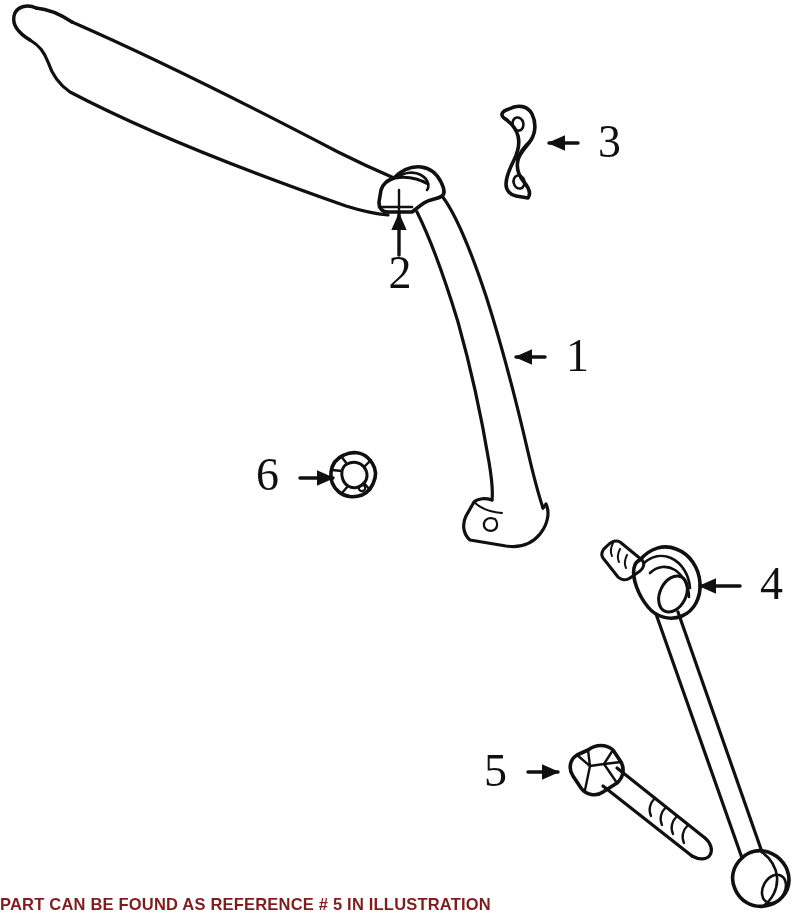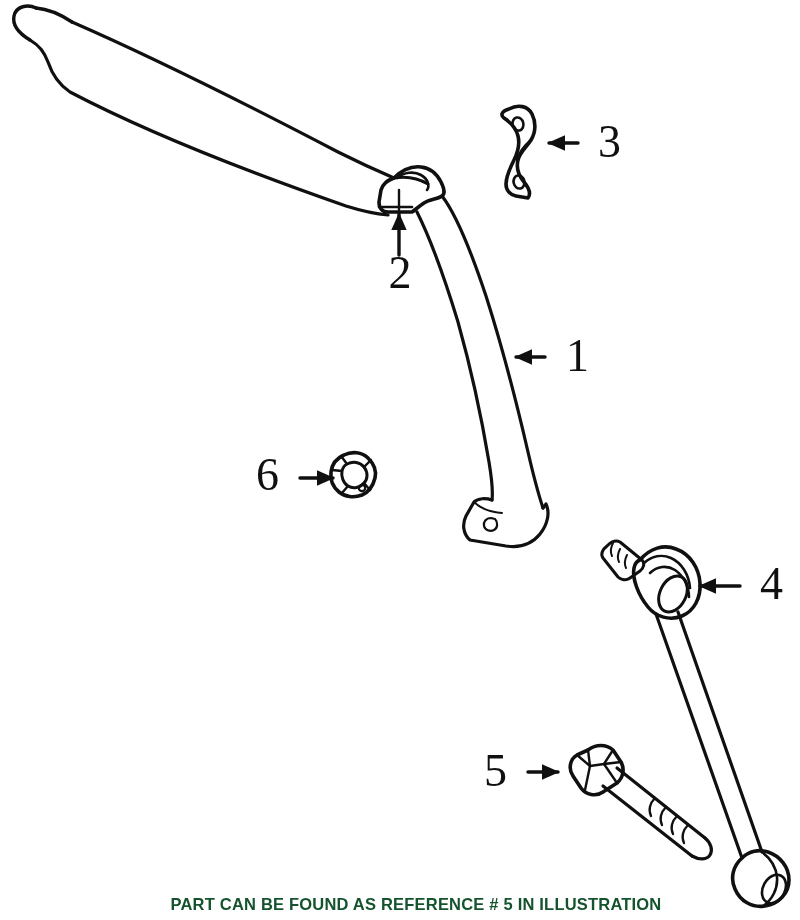--- a/index.html
+++ b/index.html
@@ -31,28 +31,27 @@
     font-size: 46px;
     font-weight: 400;
     fill: #101010;
     dominant-baseline: middle;
   }
   #footer-note {
     position: absolute;
     left: 0;
     right: 0;
     bottom: 6px;
-    text-align: center;
+    text-align: left;
     font-family: "Liberation Sans", sans-serif;
     font-size: 16.5px;
     font-weight: 700;
     letter-spacing: 0.2px;
-    color: #14532d;
+    color: #7f1d1d;
     white-space: nowrap;
-    padding-left: 32px;
   }
 </style>
 </head>
 <body>
 
 <div id="diagram-root">
 
   <svg id="parts-illustration" viewBox="0 0 800 920" xmlns="http://www.w3.org/2000/svg">
 
     <defs>

